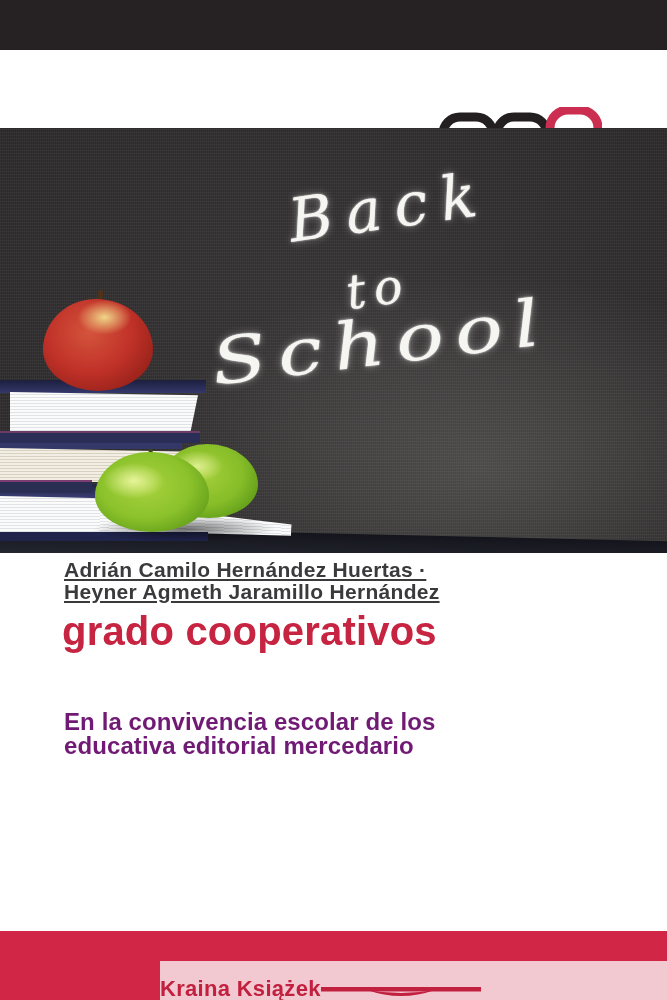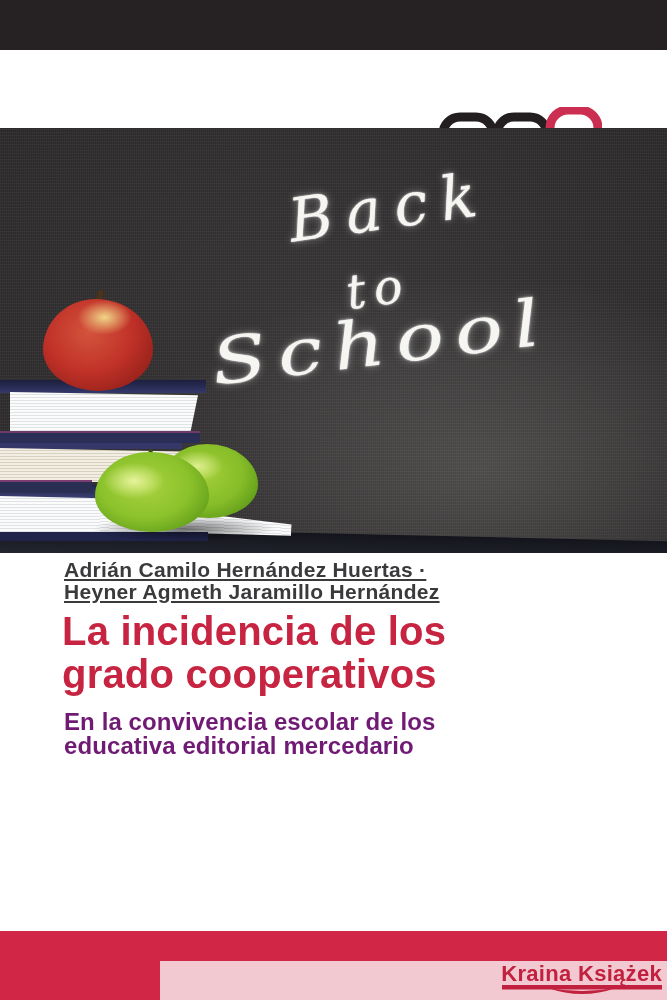--- a/index.html
+++ b/index.html
@@ -78,21 +78,21 @@
   .authors{position:absolute;left:64px;top:559px;font-size:21px;line-height:22px;font-weight:bold;
            color:#3a3a3c;letter-spacing:0.3px;white-space:nowrap;text-decoration:underline;}
   .title{position:absolute;left:62px;top:610px;font-size:40px;line-height:43px;font-weight:bold;
          color:#c62441;letter-spacing:0.2px;white-space:nowrap;}
   .subtitle{position:absolute;left:64px;top:710px;font-size:24px;line-height:24px;font-weight:bold;
             color:#701a75;letter-spacing:0.1px;white-space:nowrap;}
 
   
   .footer{position:absolute;left:0;top:931px;width:667px;height:69px;background:#d12646;}
   .wmbox{position:absolute;left:160px;top:30px;width:507px;height:39px;background:#f2c8d1;
-         display:flex;flex-direction:column;align-items:flex-end;box-sizing:border-box;
+         display:flex;flex-direction:row;align-items:flex-end;box-sizing:border-box;
          padding:1px 5px 0 0;}
   .wmtext{font-size:22px;line-height:23px;font-weight:bold;color:#c2203f;letter-spacing:0.3px;
           white-space:nowrap;}
   .wmline{margin-top:0px;}
 </style>
 </head>
 <body>
 
 <div class="cover">
 
@@ -150,21 +150,20 @@
     <div class="stem-green"></div>
     <div class="apple apple-green-front"></div>
   </div>
 
   <div class="authors">
     <div>Adrián Camilo Hernández Huertas ·</div>
     <div>Heyner Agmeth Jaramillo Hernández</div>
   </div>
 
   <div class="title">
-    <div>La incidencia de los</div>
     <div>grado cooperativos</div>
   </div>
 
   <div class="subtitle">
     <div>En la convivencia escolar de los</div>
     <div>educativa editorial mercedario</div>
   </div>
 
   <div class="footer">
     <div class="wmbox">

